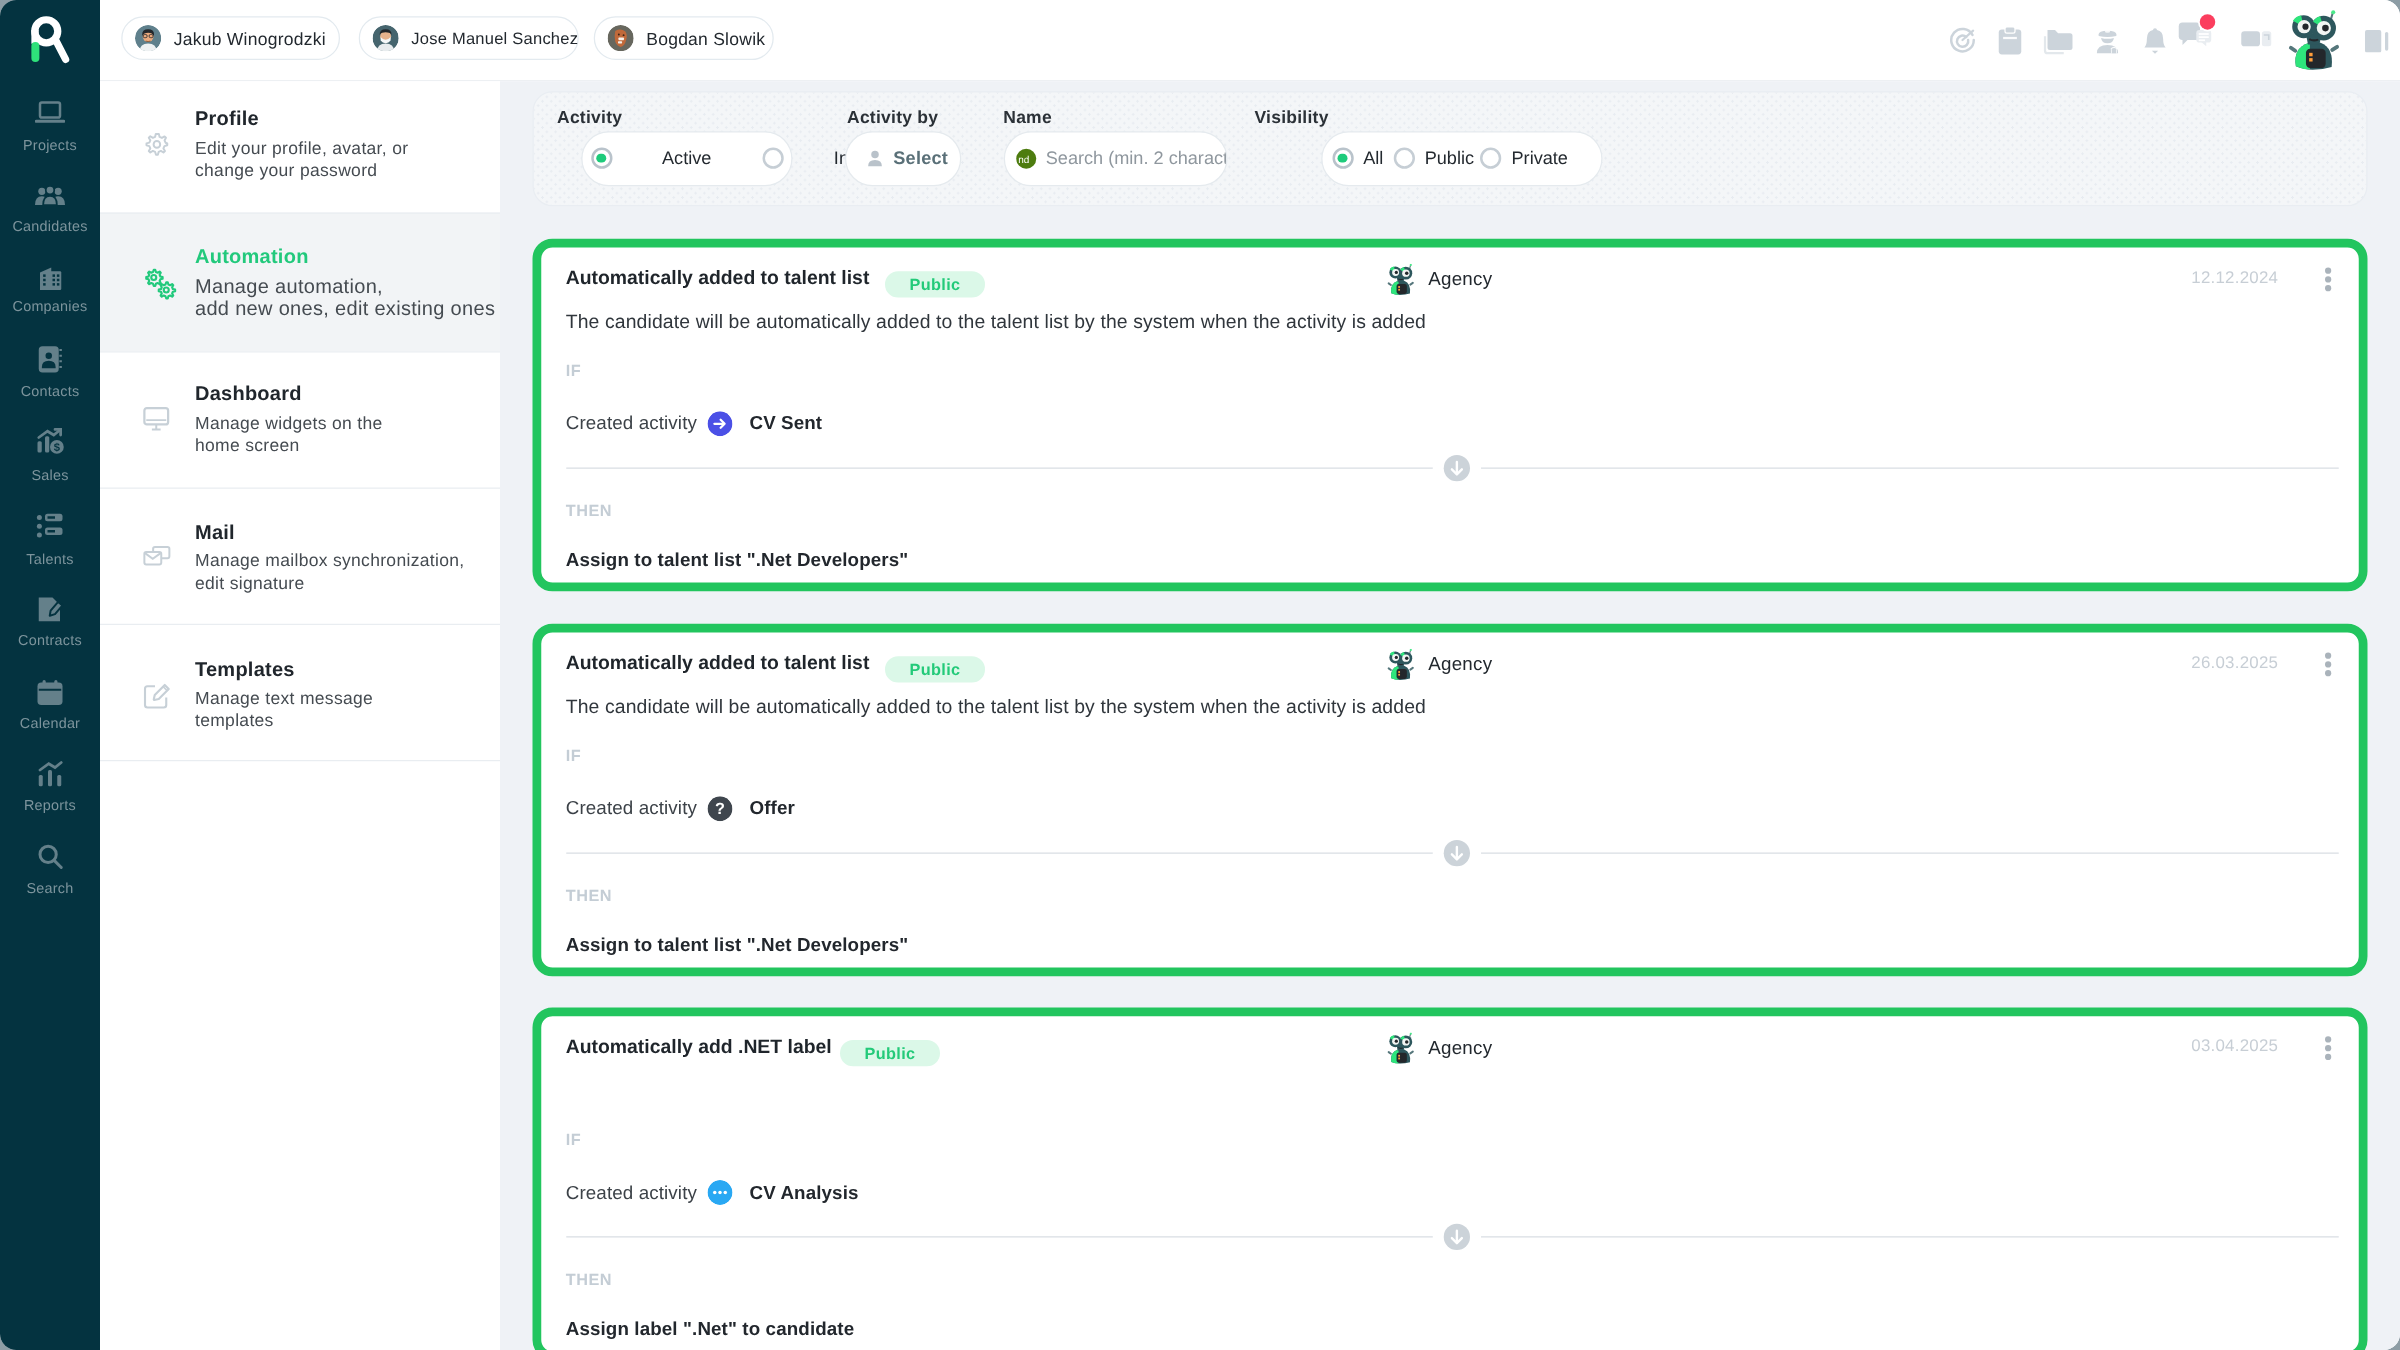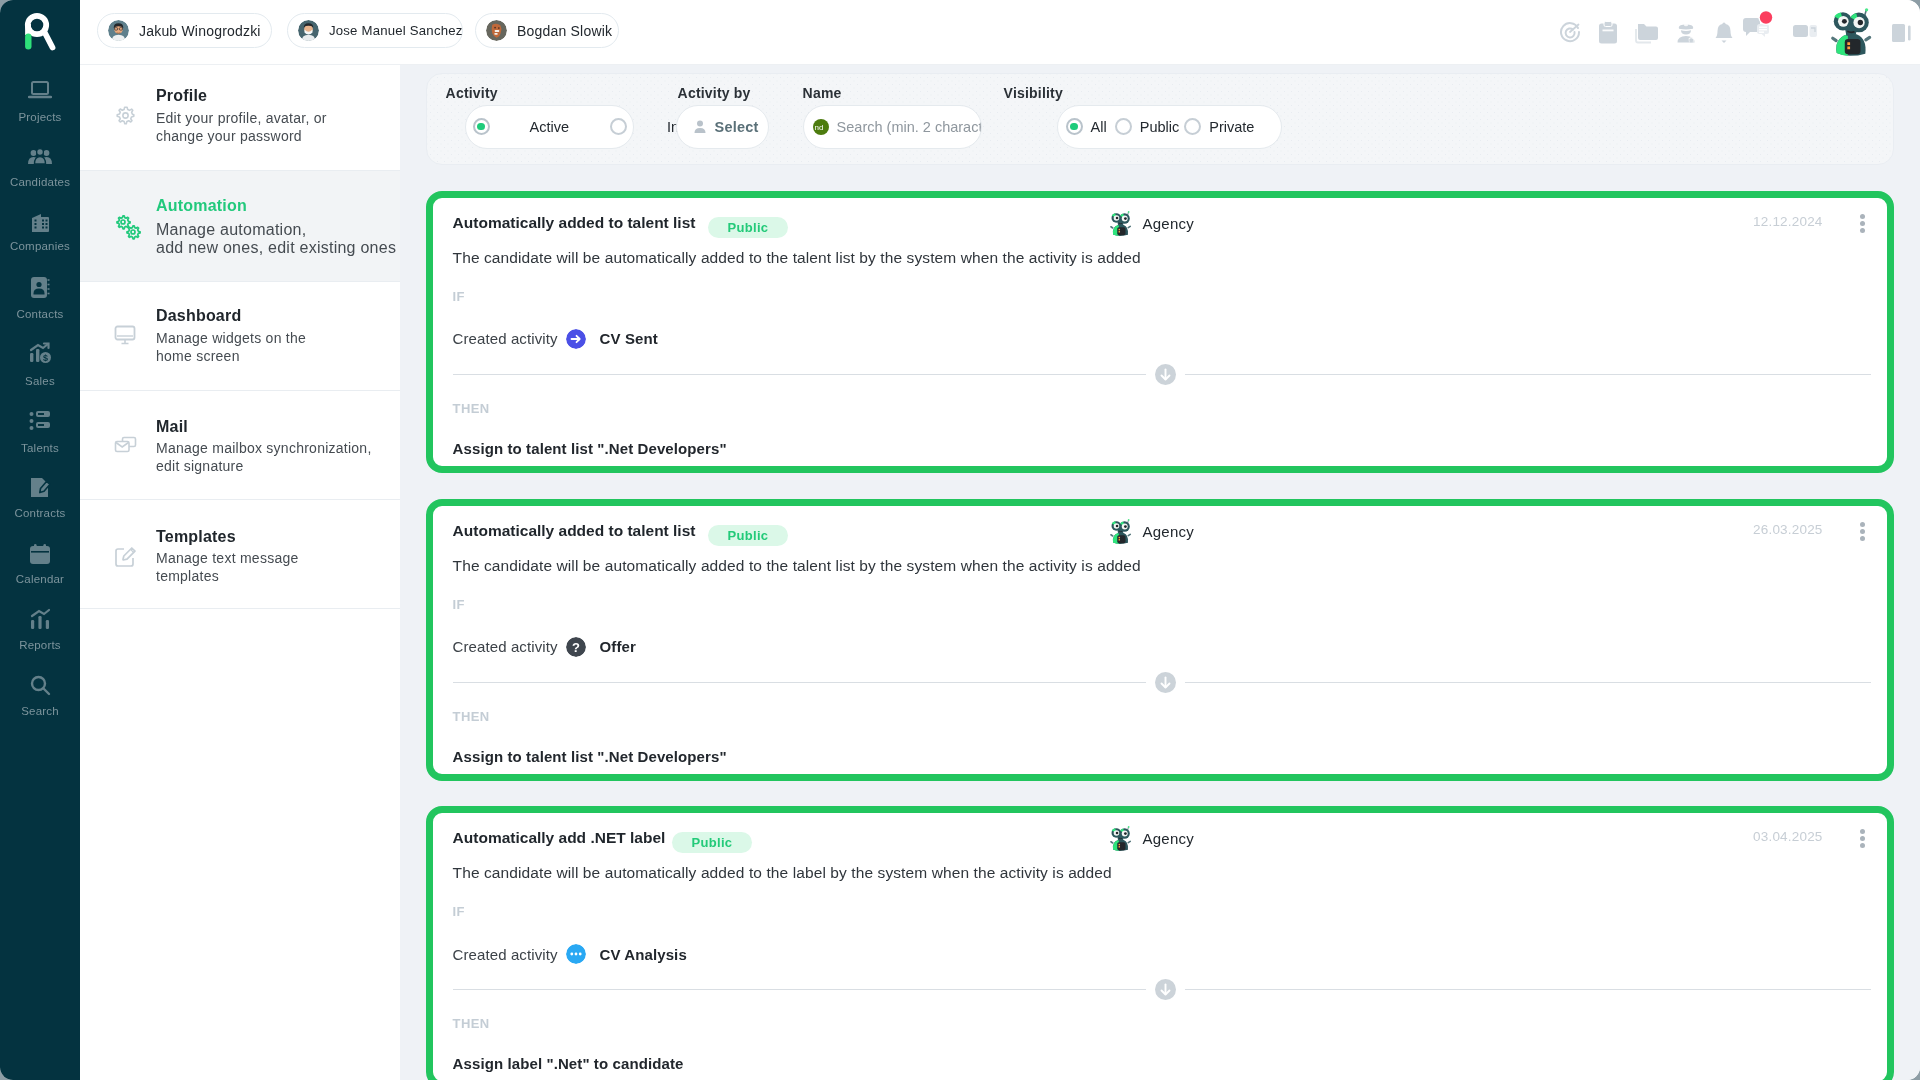--- a/index.html
+++ b/index.html
@@ -443,21 +443,20 @@
             <use href="#robot"></use>
           </svg>
           <span class="atxt">Agency</span>
         </div>
       <div class="date">03.04.2025</div>
       <div class="dots">
           <i style="top:0"></i>
           <i style="top:7px"></i>
           <i style="top:14px"></i>
         </div>
-      <div class="desc">The candidate will be automatically added to the label by the system when the activity is added</div>
       <div class="iflbl">IF</div>
       <div class="crow">
           <span class="ctxt">Created activity</span>
         <svg class="cic" style="margin-left:8px" width="20" height="20" viewBox="0 0 20 20">
             <circle cx="10" cy="10" r="10" fill="#29a8f3"></circle>
             <circle cx="5.8" cy="10" r="1.4" fill="#fff"></circle>
             <circle cx="10" cy="10" r="1.4" fill="#fff"></circle>
             <circle cx="14.2" cy="10" r="1.4" fill="#fff"></circle>
           </svg>
         <span class="cname">CV Analysis</span>

